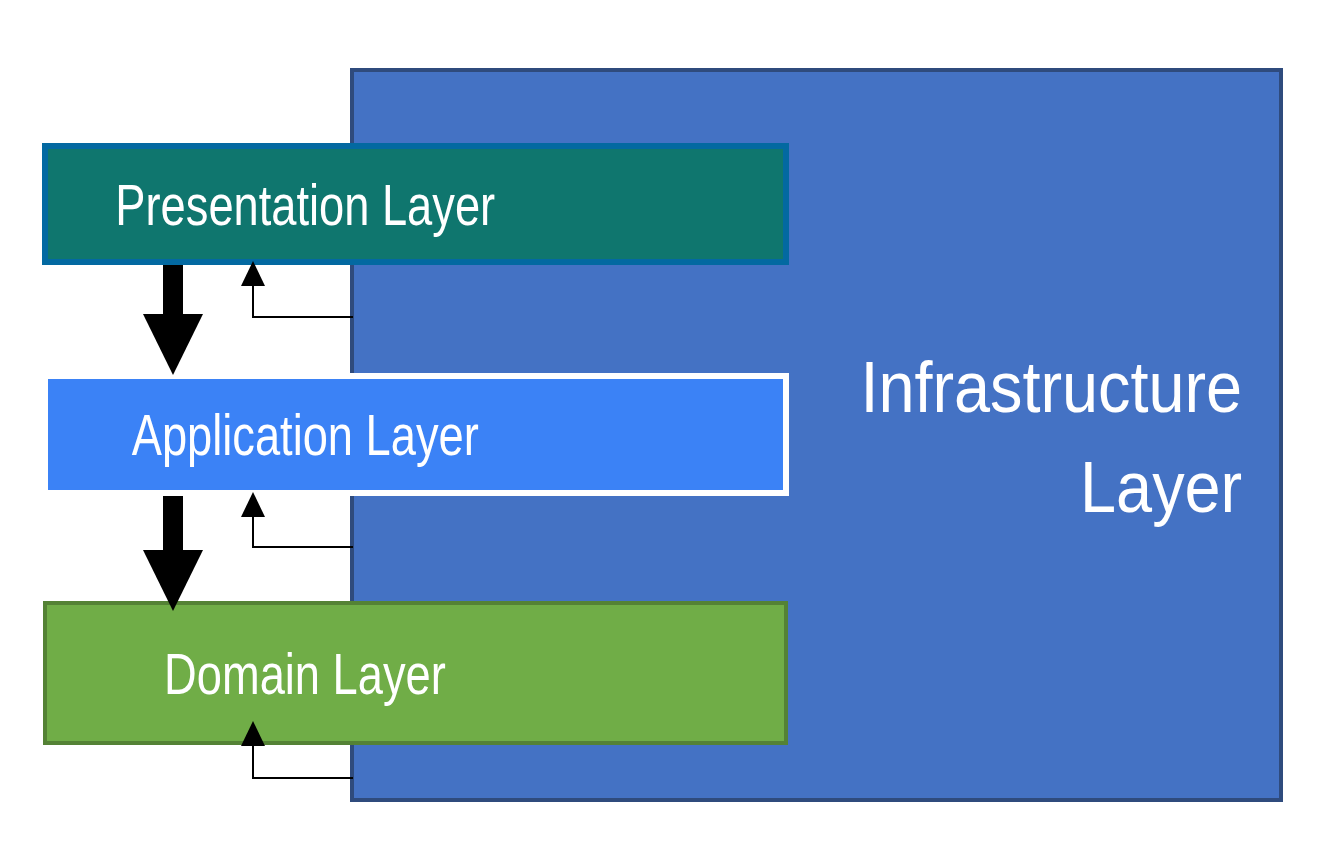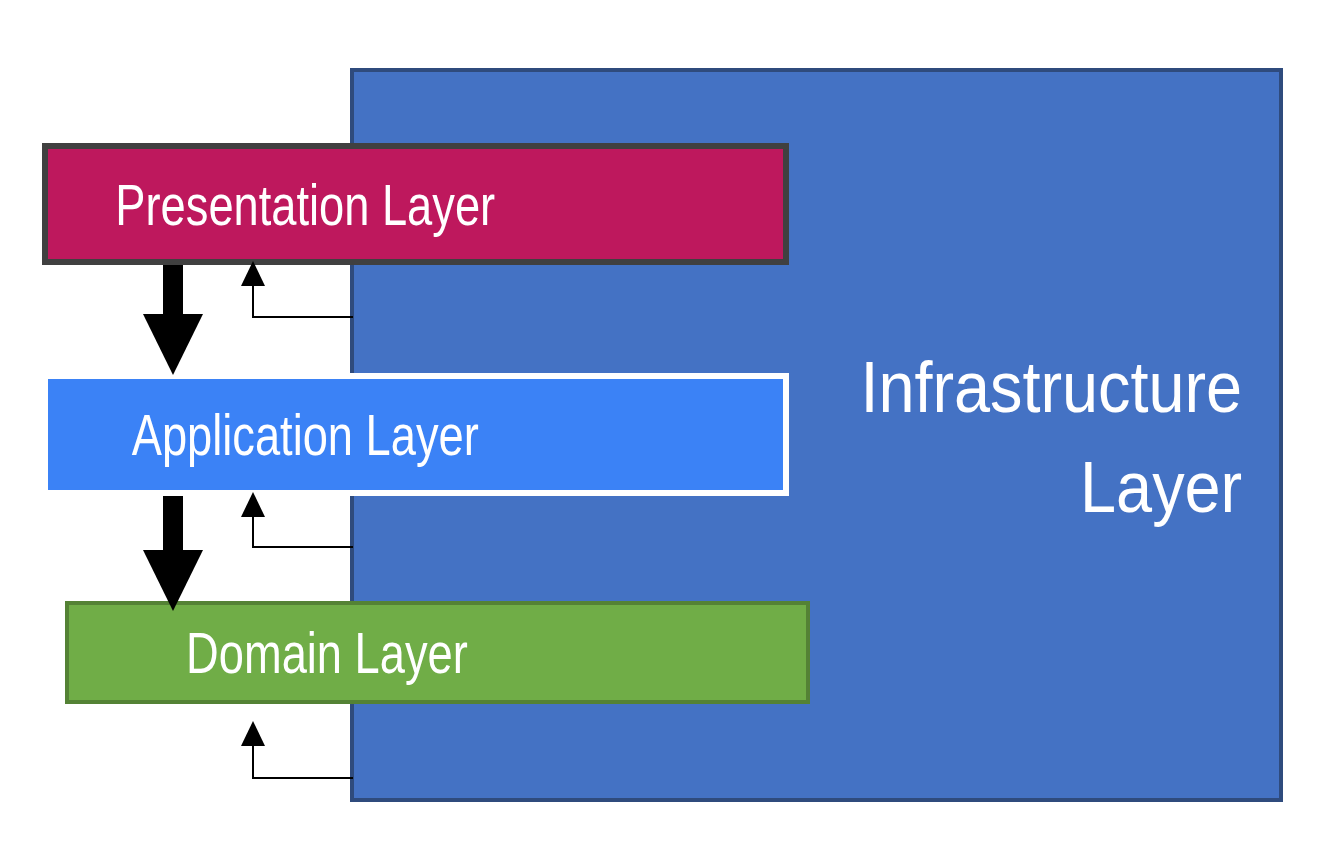--- a/index.html
+++ b/index.html
@@ -46,29 +46,29 @@
   
   .bar {
     position: absolute;
     box-sizing: border-box;
     display: flex;
     align-items: center;
     z-index: 3;
   }
   .bar-presentation {
     left: 42px; top: 143px; width: 747px; height: 122px;
-    background: #be185d; border: 6px solid #404040;
+    background: #0f766e; border: 6px solid #0369a1;
   }
   .bar-application {
     left: 42px; top: 373px; width: 747px; height: 123px;
     background: #3b82f6; border: 6px solid #ffffff;
   }
   .bar-domain {
-    left: 43px; top: 601px; width: 745px; height: 103px;
-    background: #70AD47; border: 4px solid #548235; margin-left: 22px;
+    left: 43px; top: 601px; width: 745px; height: 144px;
+    background: #70AD47; border: 4px solid #548235;
   }
   .bar-label {
     width: 70%;
     text-align: center;
     color: #ffffff;
     font-size: 58px;
     font-weight: 400;
     transform: scaleX(0.78);
     white-space: nowrap;
   }

